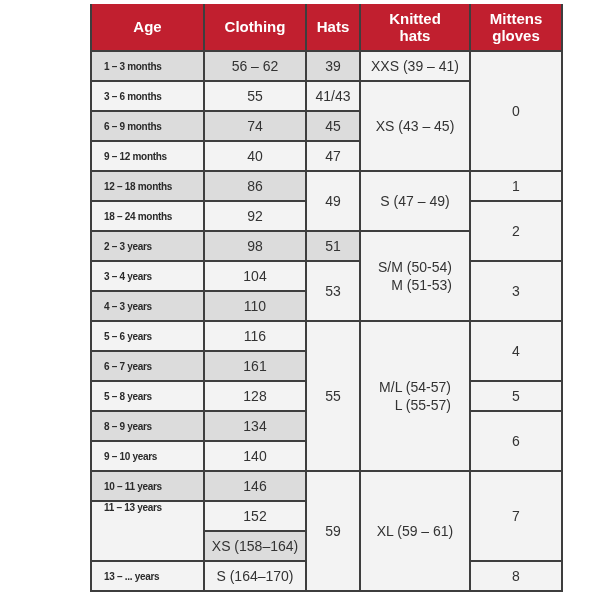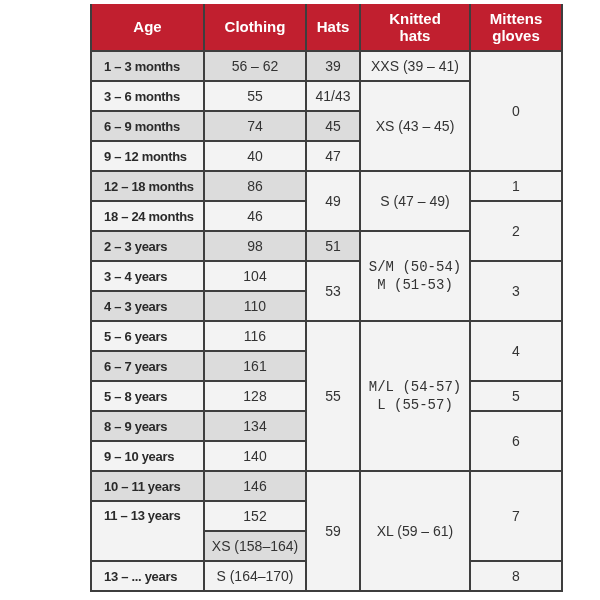--- a/index.html
+++ b/index.html
@@ -42,25 +42,25 @@
   th .hdr{display:inline-block;width:min-content;}
   tr.r{height:30px;}
   td.g{background:var(--row-gray);}
   td.w{background:var(--row-light);}
   td.age{
     font-weight:bold;
     text-align:left;
     padding-left:12px;
     letter-spacing:-0.3px;
     color:#2a2a2a;
-    font-size:13px;
+    font-size:10px;
   }
-  td.vtop{vertical-align:top;padding-top:6px;}
+  td.vtop{vertical-align:top;}
   td .line{display:block;line-height:1.3;}
-  td .two-line{display:inline-block;text-align:center;line-height:1.3;font-family:Liberation Mono, monospace;}
+  td .two-line{display:inline-block;text-align:right;line-height:1.3;}
 </style>
 </head>
 <body>
 
 <table class="size-chart">
   <colgroup>
     <col style="width:113px">
       <col style="width:102px">
       <col style="width:54px">
       <col style="width:110px">
@@ -101,21 +101,21 @@
     </tr>
     <tr class="r">
       <td class="age g">12 – 18 months</td>
       <td class="g">86</td>
       <td class="w" rowspan="2">49</td>
       <td class="w" rowspan="2">S (47 – 49)</td>
       <td class="w">1</td>
     </tr>
     <tr class="r">
       <td class="age w">18 – 24 months</td>
-      <td class="w">46</td>
+      <td class="w">92</td>
       <td class="w" rowspan="2">2</td>
     </tr>
     <tr class="r">
       <td class="age g">2 – 3 years</td>
       <td class="g">98</td>
       <td class="g">51</td>
       <td class="w" rowspan="3">
         <span class="two-line"><span class="line">S/M (50-54)</span><span class="line">M (51-53)</span></span>
       </td>
     </tr>

